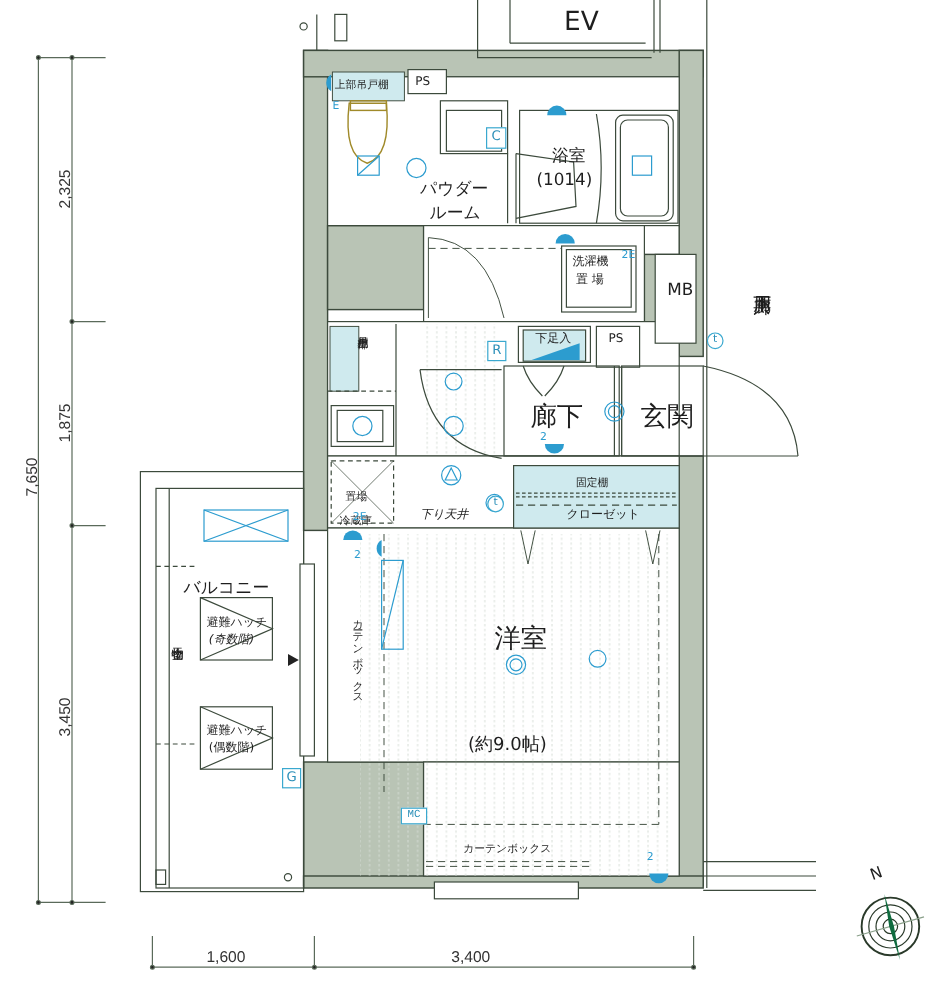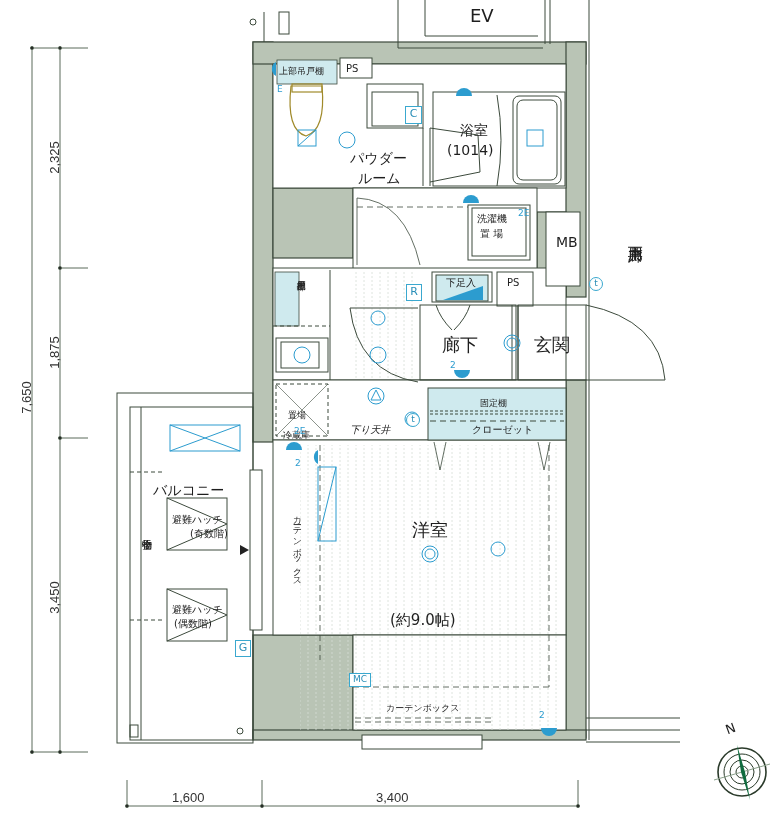--- a/index.html
+++ b/index.html
@@ -2,21 +2,21 @@
 <html><head>
 <meta charset="utf-8">
 <style>
   html, body { margin:0; padding:0; background:#ffffff; }
   body { width:782px; height:827px; position:relative; overflow:hidden;
          font-family:"DejaVu Sans", "Liberation Sans", sans-serif; color:#222; }
   svg.plan { position:absolute; left:0; top:0; }
   .label { position:absolute; font-size:14px; color:#1e1e1e; white-space:nowrap; line-height:1.15; }
   .lbl-sm { font-size:10px; }
   .lbl-xs { font-size:9px; }
-  .lbl-lg { font-size:18px; }
+  .lbl-lg { font-size:22px; }
   .vtext { writing-mode:vertical-rl; text-orientation:upright; }
   .dim { position:absolute; font-size:13px; color:#333; font-family:"Liberation Sans", sans-serif; }
   .dim-v { transform:rotate(-90deg); transform-origin:center; }
   .tag { position:absolute; border:1px solid #3aa8cf; color:#2b8fb8; font-size:11px;
          background:#fff; text-align:center; line-height:13px; }
 </style>
 </head>
 <body>
 
 <svg class="plan" width="782" height="827" viewBox="0 0 782 827">
@@ -279,29 +279,29 @@
 <div class="label lbl-sm" style="left:472px;top:424px;">クローゼット</div>
 
 <div class="label lbl-lg" style="left:412px;top:520px;">洋室</div>
 <div class="label" style="left:390px;top:568px;font-size:15px;margin-top:44px;">(約9.0帖)</div>
 
 <div class="label lbl-xs vtext" style="left:292px;top:510px;">カーテンボックス</div>
 <div class="label lbl-xs" style="left:386px;top:703px;">カーテンボックス</div>
 
 <div class="label" style="left:153px;top:482px;">バルコニー</div>
 <div class="label lbl-sm" style="left:172px;top:514px;">避難ハッチ</div>
-<div class="label lbl-sm" style="left:190px;top:528px;">(奇数階)</div>
+<div class="label lbl-sm" style="left:174px;top:528px;font-style:italic;">(奇数階)</div>
 <div class="label lbl-sm" style="left:172px;top:604px;">避難ハッチ</div>
 <div class="label lbl-sm" style="left:174px;top:618px;">(偶数階)</div>
 <div class="label lbl-sm vtext" style="left:141px;top:532px;">物干金物</div>
 
 <div class="tag" style="left:405px;top:106px;width:15px;height:16px;">C</div>
 <div class="tag" style="left:406px;top:284px;width:14px;height:15px;">R</div>
 <div class="tag" style="left:235px;top:640px;width:14px;height:15px;">G</div>
-<div class="tag" style="left:349px;top:673px;width:20px;height:12px;font-size:9px;line-height:11px;">MC</div>
+<div class="tag" style="left:334px;top:673px;width:20px;height:12px;font-size:9px;line-height:11px;font-family:Liberation Mono, monospace;">MC</div>
 <div class="tag" style="left:589px;top:277px;width:12px;height:12px;border-radius:50%;font-size:9px;line-height:11px;">t</div>
 <div class="tag" style="left:406px;top:413px;width:12px;height:12px;border-radius:50%;font-size:9px;line-height:11px;">t</div>
 <div class="label lbl-xs" style="left:277px;top:84px;color:#2c9ccf;">E</div>
 <div class="label lbl-xs" style="left:294px;top:426px;color:#2c9ccf;">2E</div>
 <div class="label lbl-xs" style="left:518px;top:208px;color:#2c9ccf;">2E</div>
 <div class="label lbl-xs" style="left:450px;top:360px;color:#2c9ccf;">2</div>
 <div class="label lbl-xs" style="left:295px;top:458px;color:#2c9ccf;">2</div>
 <div class="label lbl-xs" style="left:539px;top:710px;color:#2c9ccf;">2</div>
 
 <div class="dim dim-v" style="left:-4px;top:390px;width:60px;text-align:center;">7,650</div>

